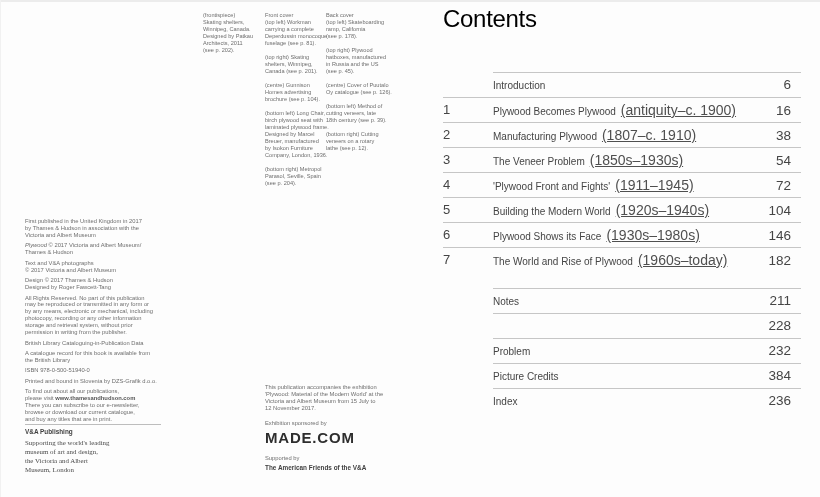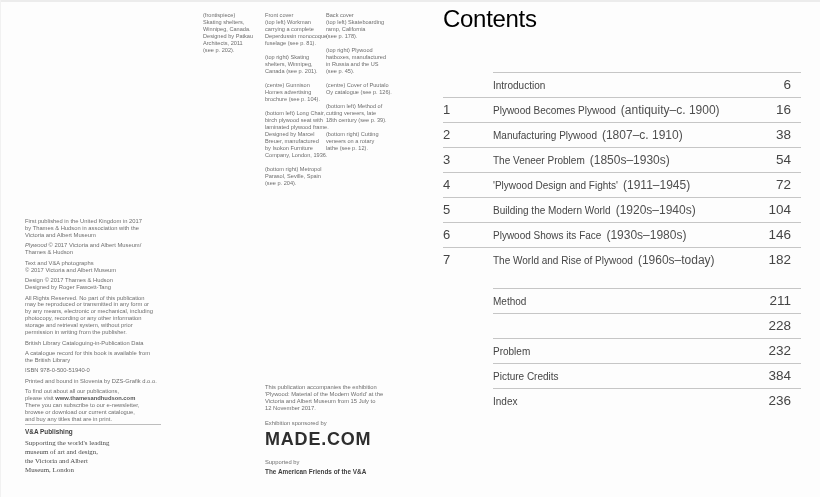--- a/index.html
+++ b/index.html
@@ -26,35 +26,35 @@
   
   .pub { position:absolute; left:25px; top:424px; width:136px; border-top:1px solid #bdbdbd; padding-top:3px; }
   .pub-name { font-size:6.4px; font-weight:bold; color:#3f3f3f; margin-bottom:2.5px; }
   .pub-tagline { font-family:"Liberation Serif", serif; font-size:6.9px; line-height:9px;
                  color:#4a4a4a; white-space:pre; }
 
   
   .exhibit { position:absolute; left:265px; top:384px; width:135px; color:#6e6e6e; }
   .exhibit-note { font-size:5.8px; line-height:6.9px; white-space:pre; margin-bottom:8px; }
   .sponsor-label { font-size:5.8px; margin-bottom:3px; }
-  .made-logo { font-size:18px; font-weight:bold; letter-spacing:0.8px; color:#2e2e2e; margin-bottom:9px; }
+  .made-logo { font-size:15px; font-weight:bold; letter-spacing:0.8px; color:#2e2e2e; margin-bottom:9px; }
   .support-label { font-size:5.8px; margin-bottom:3px; }
   .supporter { font-size:6.4px; font-weight:bold; color:#3f3f3f; }
 
   
   .contents-title { position:absolute; left:443px; top:5px; font-size:24px;
                     letter-spacing:-0.3px; color:#000000; }
   .toc { position:absolute; left:443px; top:72px; width:358px; color:#454545; }
   .toc-row { display:flex; height:25px; }
   .toc-row.numbered { border-top:1px solid #c6c6c6; }
   .toc-num { width:50px; padding-top:4px; font-size:13px; }
   .toc-main { flex:1; display:flex; align-items:baseline; padding-top:4px; }
   .toc-row:not(.numbered) .toc-main { border-top:1px solid #c6c6c6; padding-top:4px; }
   .toc-title { font-size:10px; }
-  .toc-dates { font-size:12px; margin-left:5px; color:#4f4f4f; }
+  .toc-dates { font-size:14px; margin-left:5px; color:#4f4f4f;text-decoration:underline; }
   .toc-page  { margin-left:auto; font-size:13.5px; padding-right:10px; }
   .toc-gap { height:16px; }
 </style>
 </head>
 <body>
 
 <div class="spread">
   <div class="edge-top"></div>
   <div class="edge-left"></div>
 
@@ -192,21 +192,21 @@
       <div class="toc-main">
         <span class="toc-title">The Veneer Problem</span>
         <span class="toc-dates">(1850s–1930s)</span>
         <span class="toc-page">54</span>
       </div>
     </div>
 
     <div class="toc-row numbered">
       <div class="toc-num">4</div>
       <div class="toc-main">
-        <span class="toc-title">'Plywood Design and Fights'</span>
+        <span class="toc-title">'Plywood Front and Fights'</span>
         <span class="toc-dates">(1911–1945)</span>
         <span class="toc-page">72</span>
       </div>
     </div>
 
     <div class="toc-row numbered">
       <div class="toc-num">5</div>
       <div class="toc-main">
         <span class="toc-title">Building the Modern World</span>
         <span class="toc-dates">(1920s–1940s)</span>
@@ -230,21 +230,21 @@
         <span class="toc-dates">(1960s–today)</span>
         <span class="toc-page">182</span>
       </div>
     </div>
 
     <div class="toc-gap"></div>
 
     <div class="toc-row">
       <div class="toc-num"></div>
       <div class="toc-main">
-        <span class="toc-title">Method</span>
+        <span class="toc-title">Notes</span>
         <span class="toc-page">211</span>
       </div>
     </div>
 
     <div class="toc-row">
       <div class="toc-num"></div>
       <div class="toc-main">
         <span class="toc-page">228</span>
       </div>
     </div>

